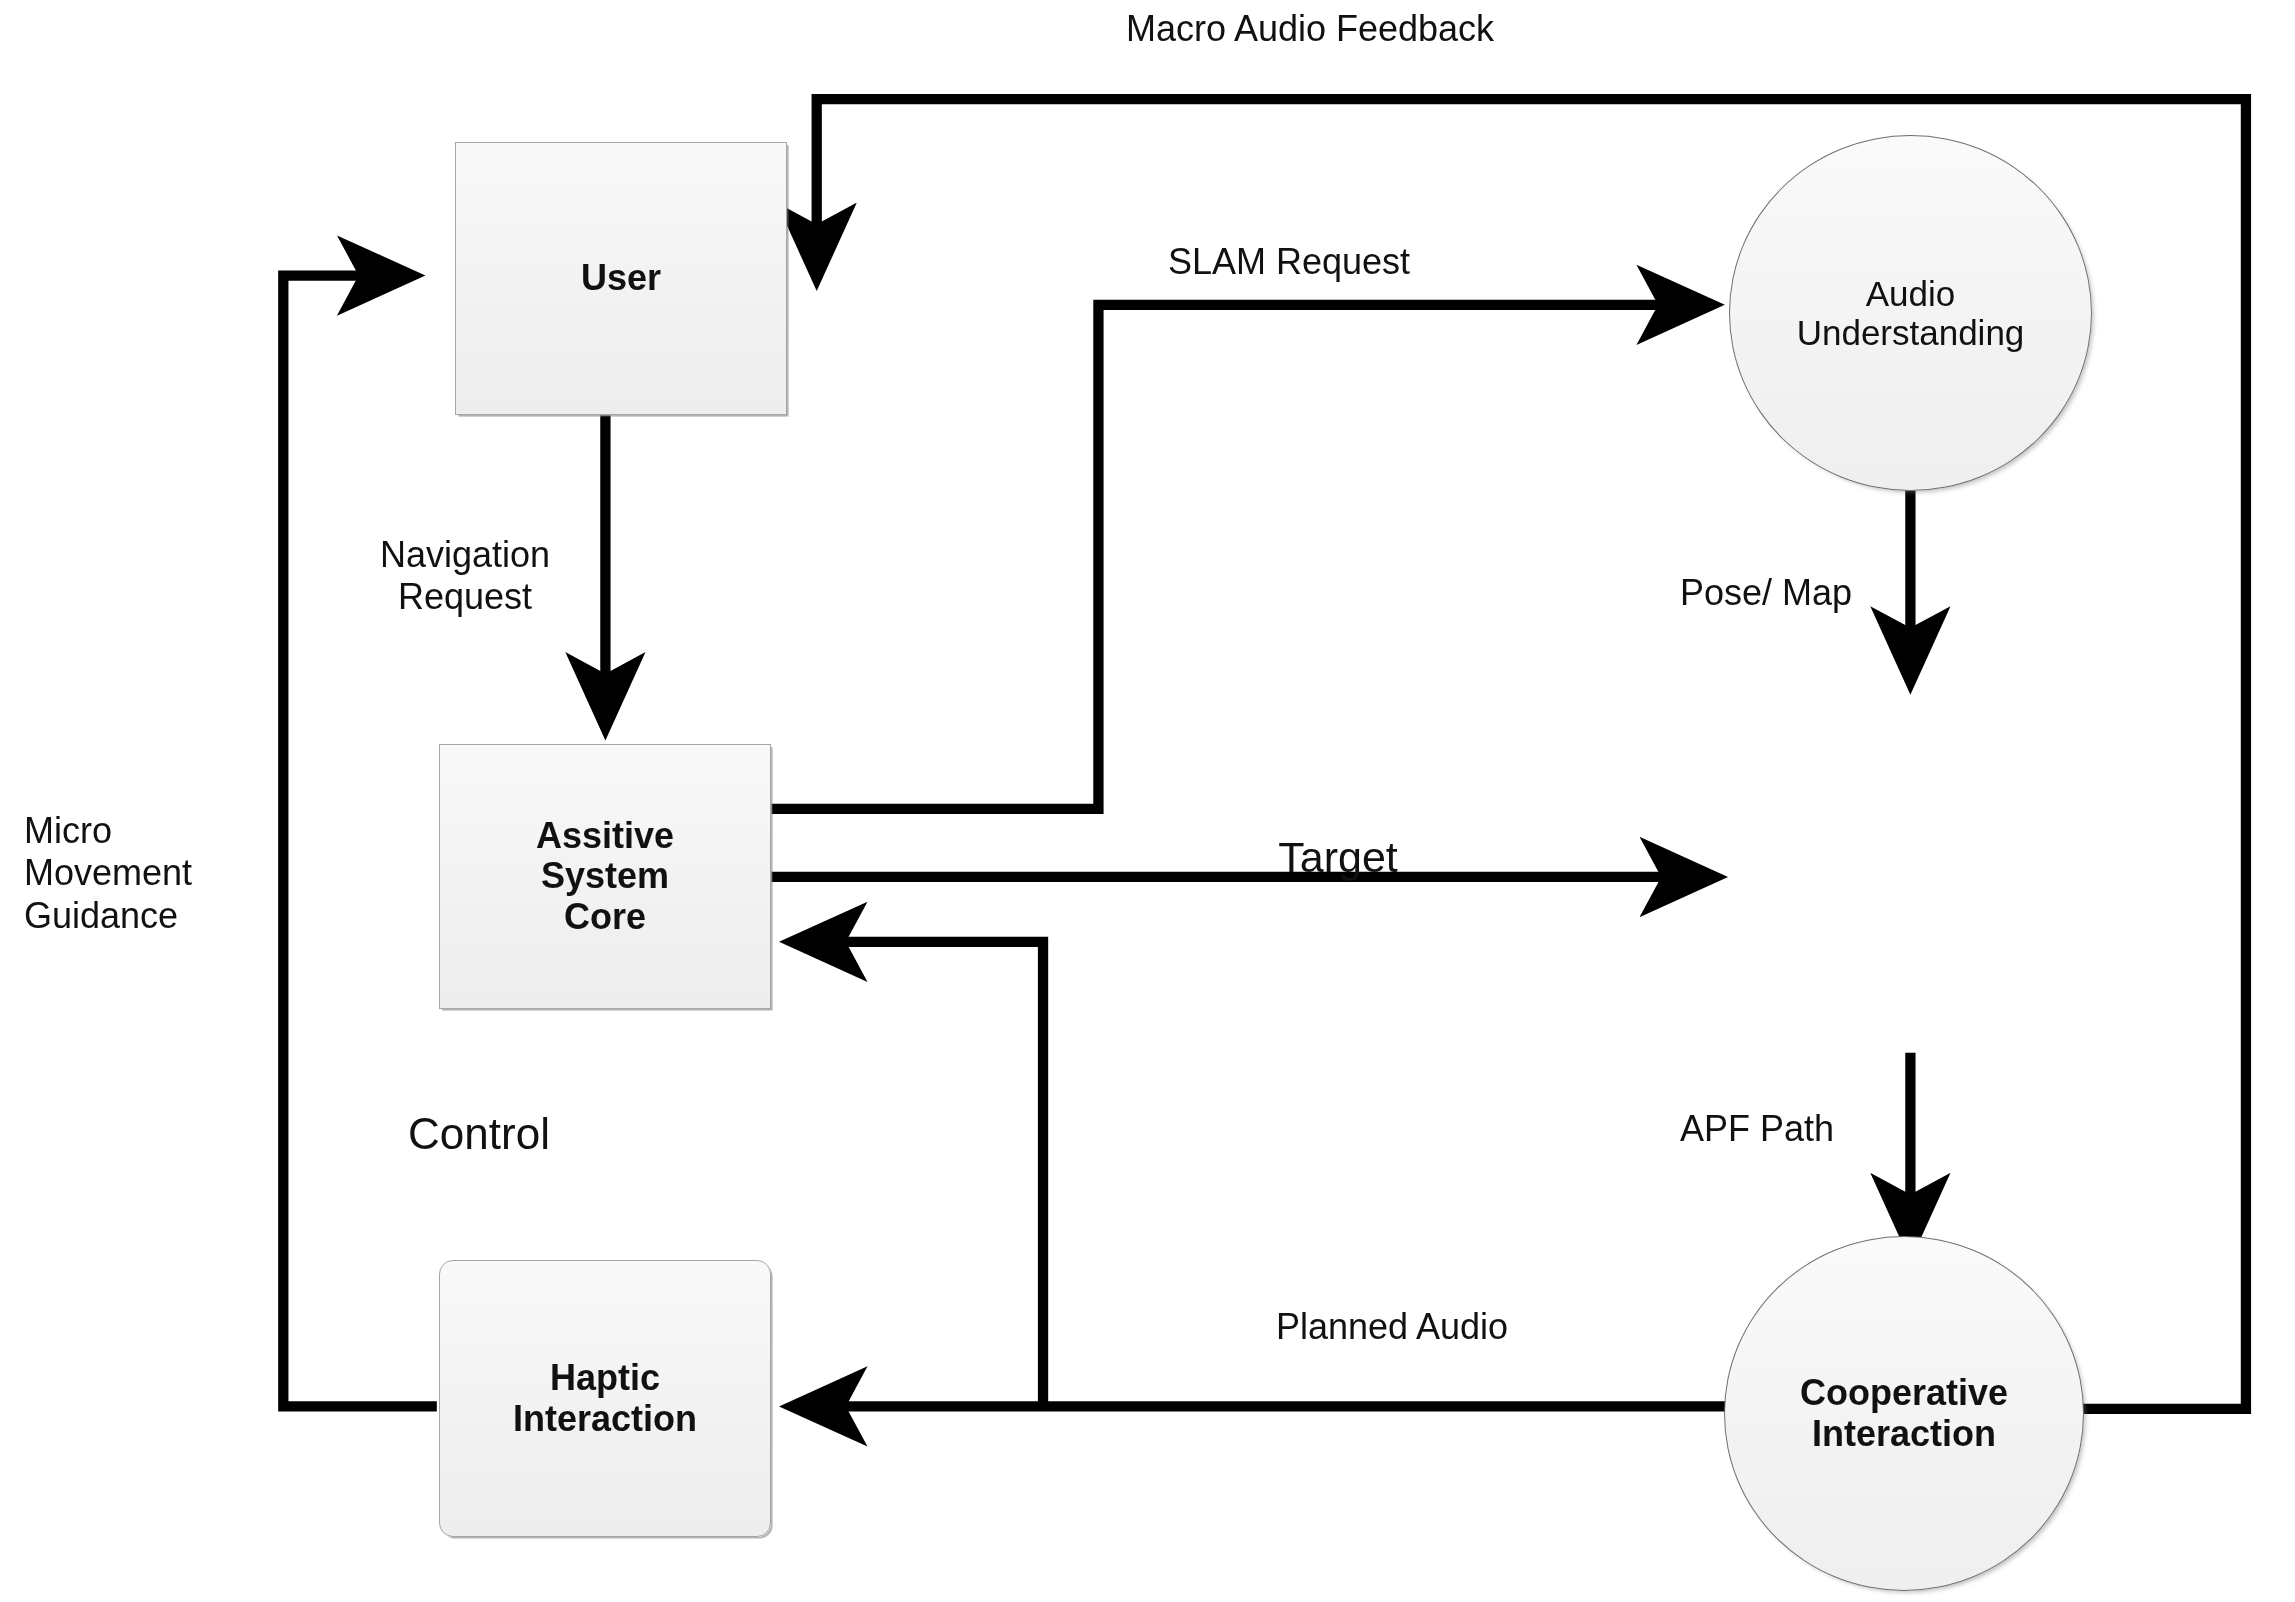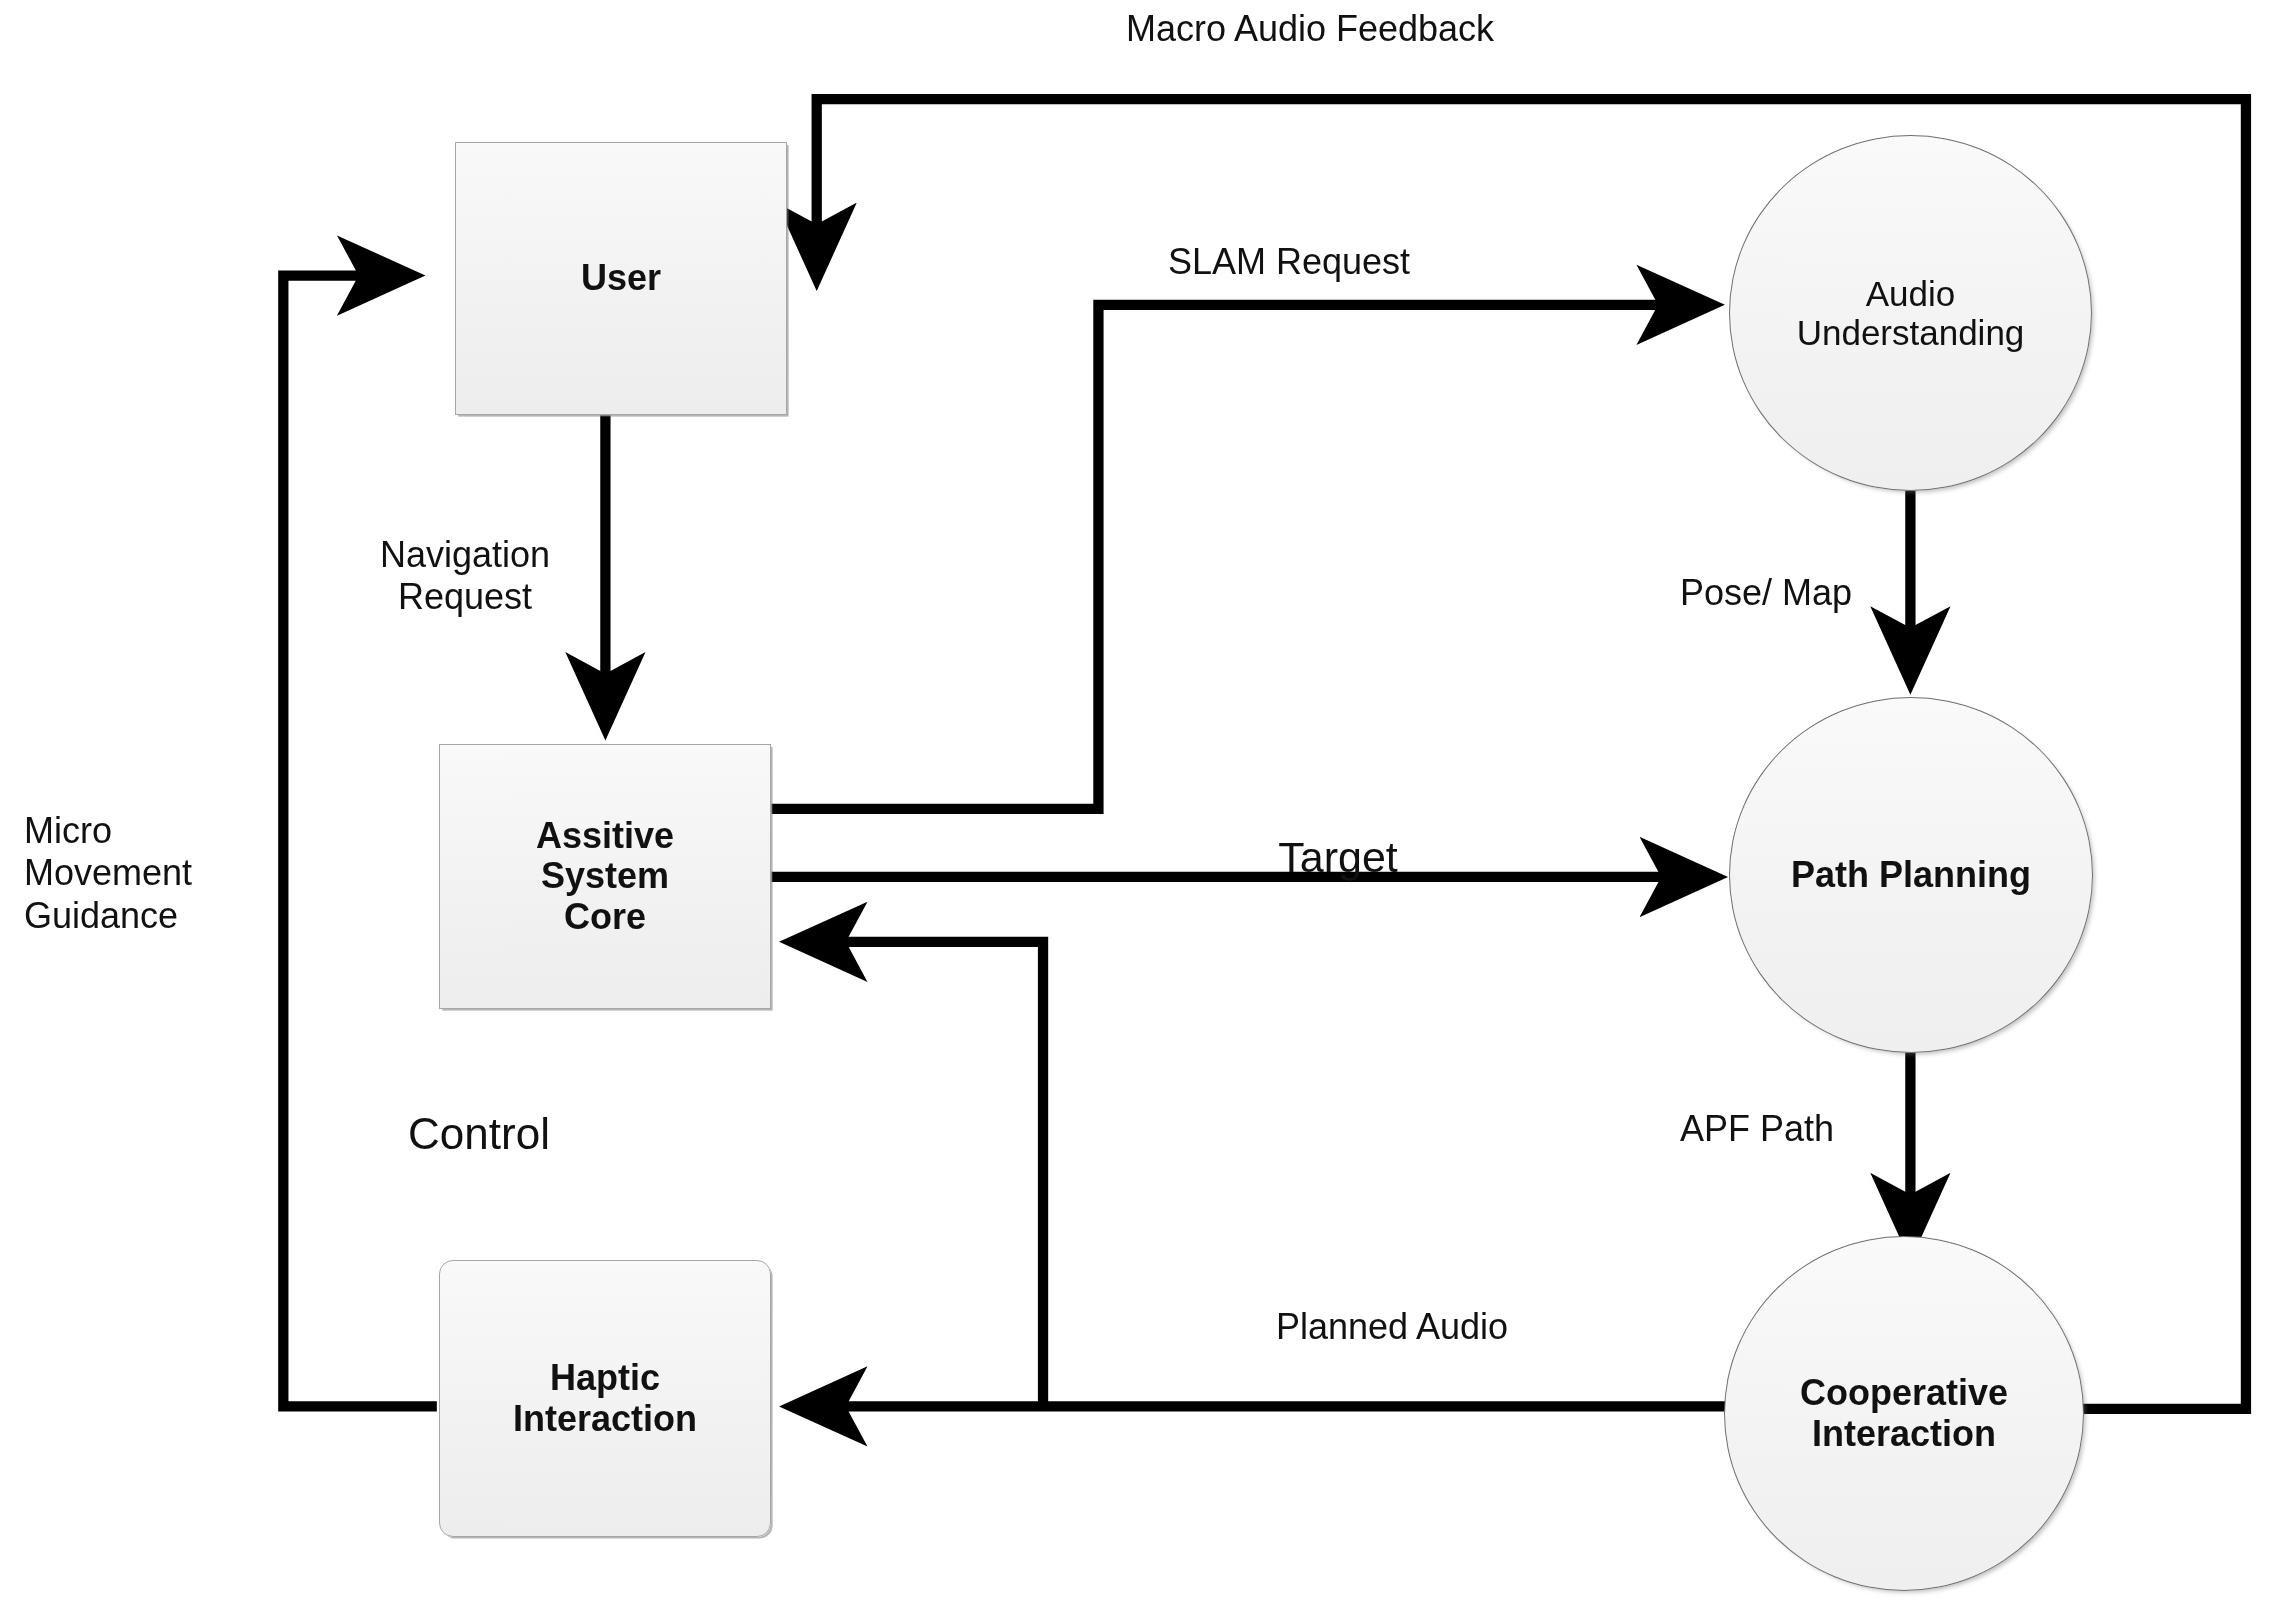--- a/index.html
+++ b/index.html
@@ -113,23 +113,20 @@
   <div class="node box" style="left:439px; top:1260px; width:332px; height:277px;border-radius:14px;">
     <span class="node-label bold" style="font-size:36px;">Haptic
 Interaction</span>
   </div>
 
   <div class="node circle" style="left:1729px; top:135px; width:363px; height:356px;">
     <span class="node-label normal" style="font-size:35px;">Audio
 Understanding</span>
   </div>
 
-  <div class="node circle" style="left:1729px; top:697px; width:364px; height:356px;">
-    <span class="node-label bold" style="font-size:36px;">Path Planning</span>
-  </div>
 
   <div class="node circle" style="left:1724px; top:1236px; width:360px; height:355px;">
     <span class="node-label bold" style="font-size:36px;">Cooperative
 Interaction</span>
   </div>
 
   <div class="edge-label ta-center" style="left:1310px; top:8px; font-size:36px;">Macro Audio Feedback</div>
 
   <div class="edge-label ta-center" style="left:1289px; top:241px; font-size:36px;">SLAM Request</div>
 

